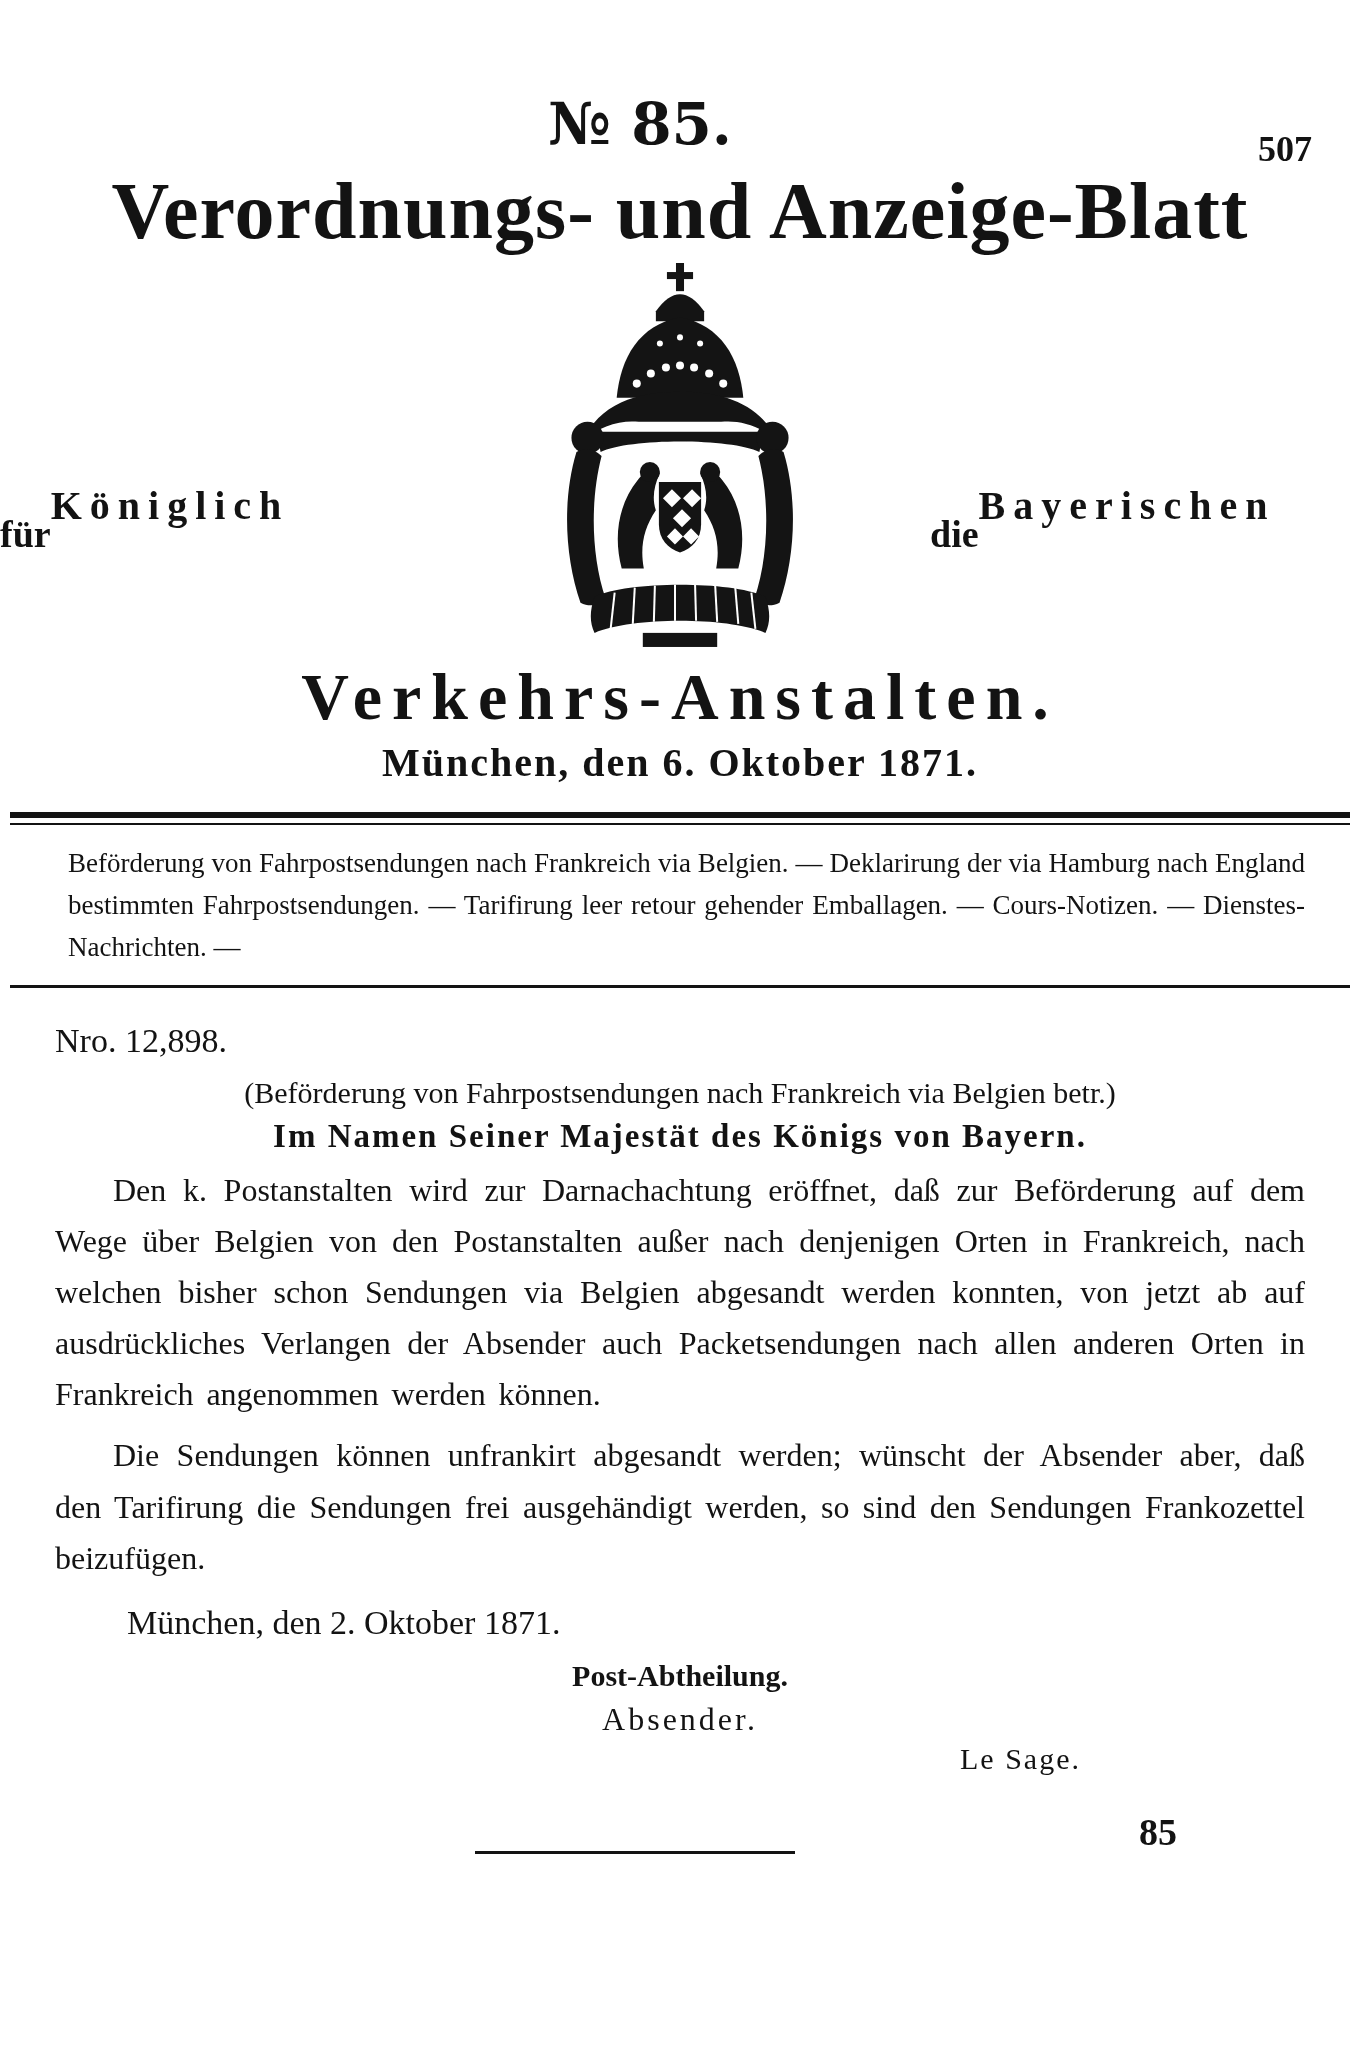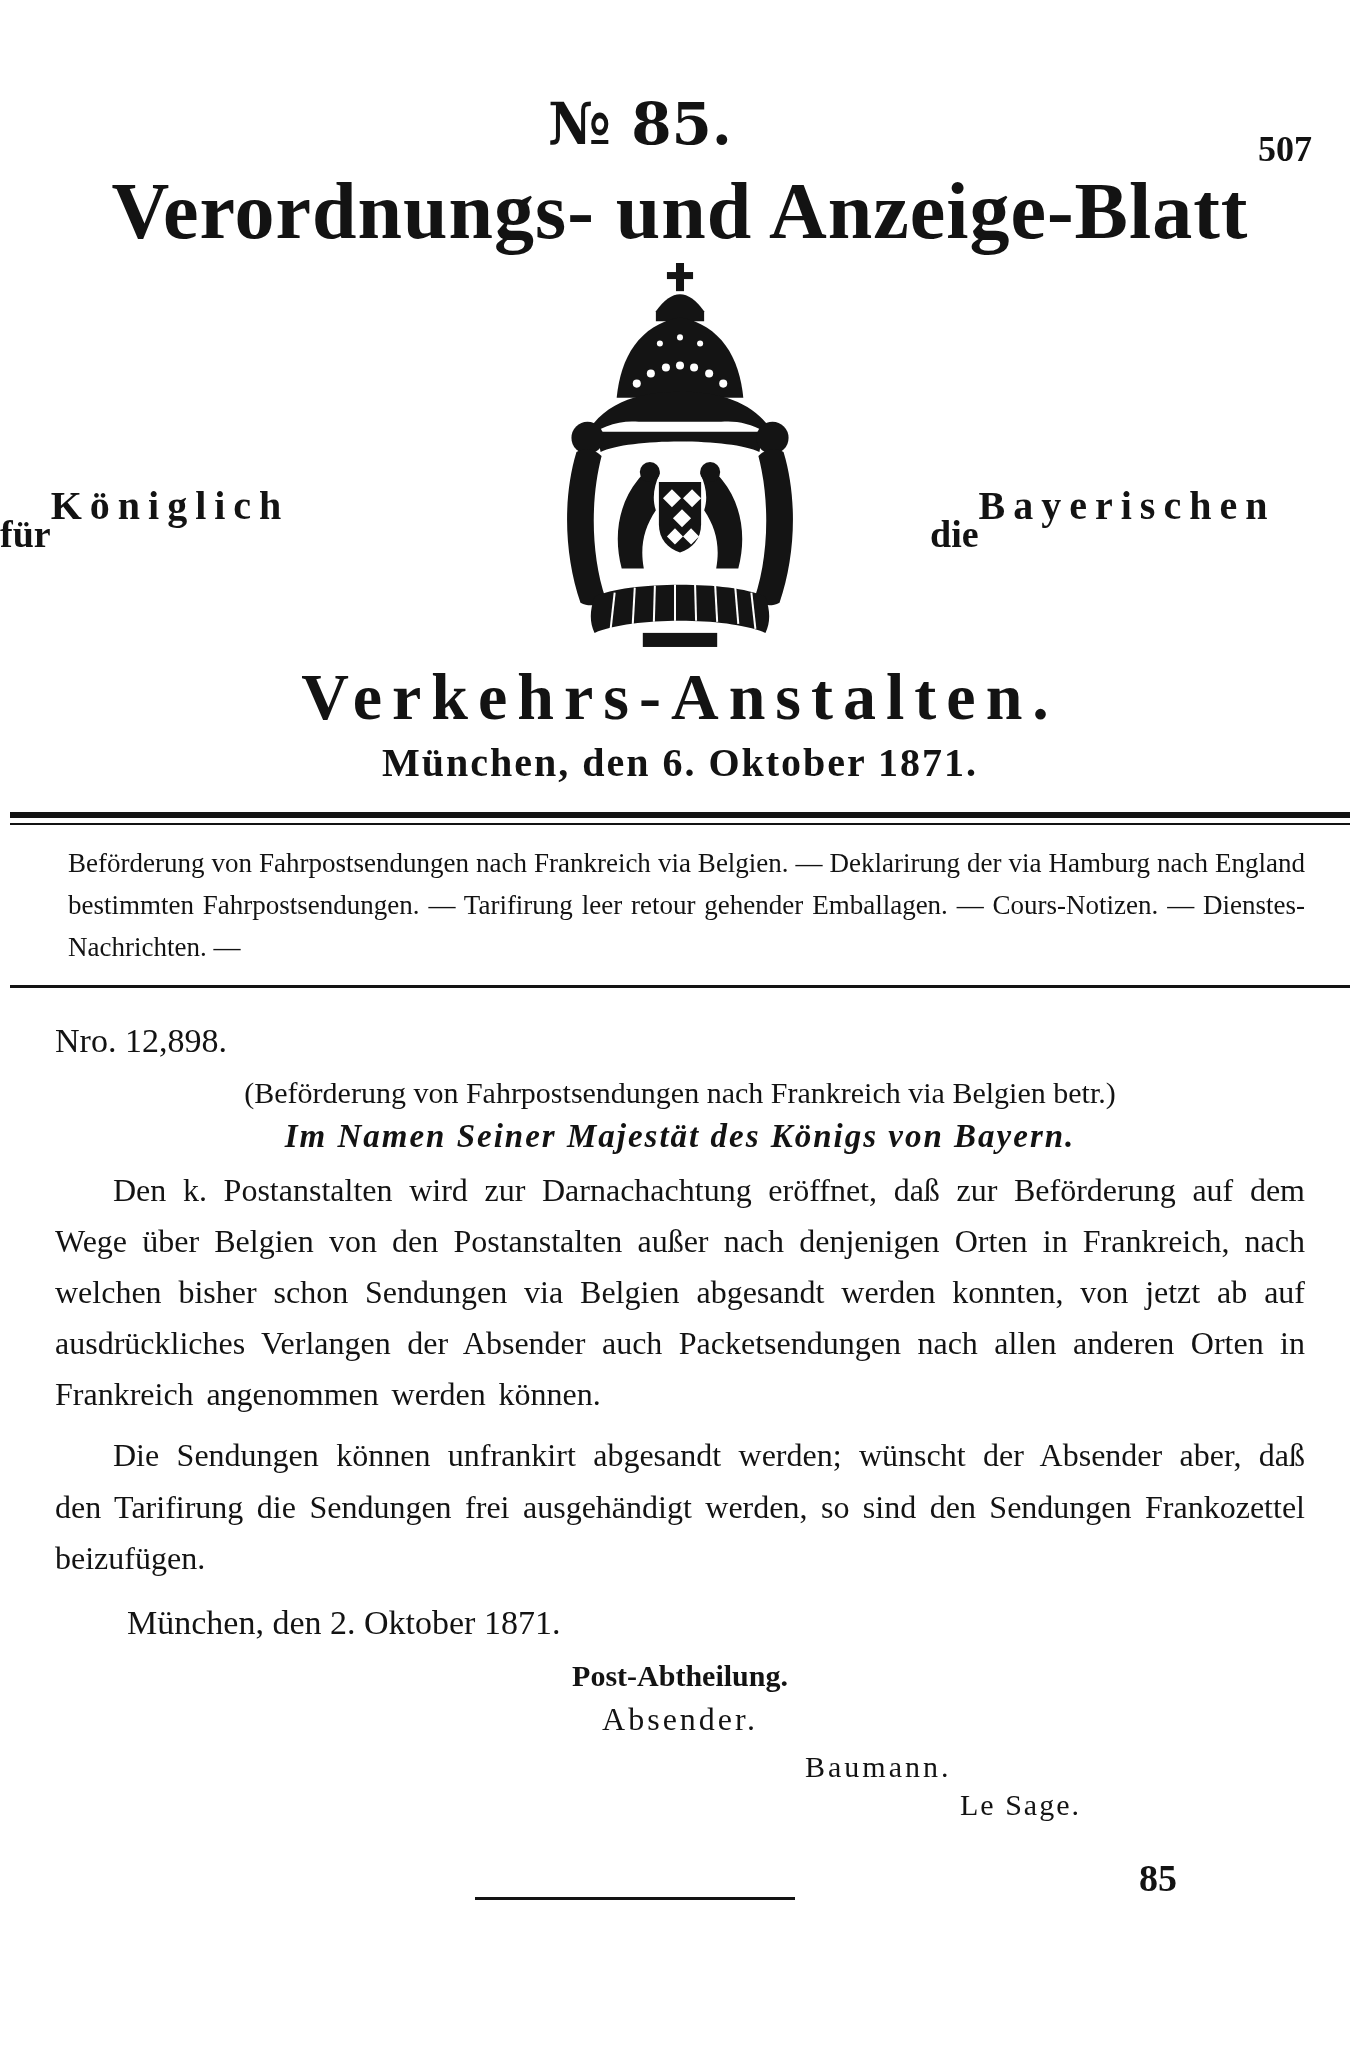--- a/index.html
+++ b/index.html
@@ -89,21 +89,21 @@
     white-space: nowrap;
     letter-spacing: 9px;
     font-weight: bold;
     margin-right: 20px;
   }
   .inhalt-text { flex: 1; text-align: justify; }
   
   .body { margin: 0 55px; }
   .article-number { margin-top: 34px; font-size: 34px; }
   .article-subject { margin-top: 16px; text-align: center; font-size: 30px; }
-  .invocation { margin-top: 8px; text-align: center; font-size: 33px; font-weight: bold; letter-spacing: 2px; font-style: italic; }
+  .invocation { margin-top: 8px; text-align: center; font-size: 33px; font-weight: bold; letter-spacing: 2px; }
   .para {
     margin-top: 10px;
     font-size: 32px;
     line-height: 1.6;
     text-align: justify;
     text-indent: 58px;
     word-spacing: 0.15em;
   }
   .place-date { margin-top: 20px; font-size: 34px; text-indent: 72px; }
   .sig-org { margin-top: 10px; text-align: center; font-size: 32px; letter-spacing: 2px; }
@@ -224,21 +224,20 @@
 
     <p class="para">Die Sendungen können unfrankirt abgesandt werden; wünscht der Absender aber, daß den Tarifirung die Sendungen frei ausgehändigt werden, so sind den Sendungen Frankozettel beizufügen.</p>
 
     <div class="place-date">München, den 2. Oktober 1871.</div>
 
 
     <div class="sig-dept">Post-Abtheilung.</div>
 
     <div class="sig-hocheder">Absender.</div>
 
-    <div class="sig-baumann">Baumann.</div>
 
     <div class="sig-lesage">Le Sage.</div>
 
     <div class="footer-row">
       <div class="footer-rule"></div>
       <div class="sheet-number">85</div>
     </div>
   </div>
 
 </div>

